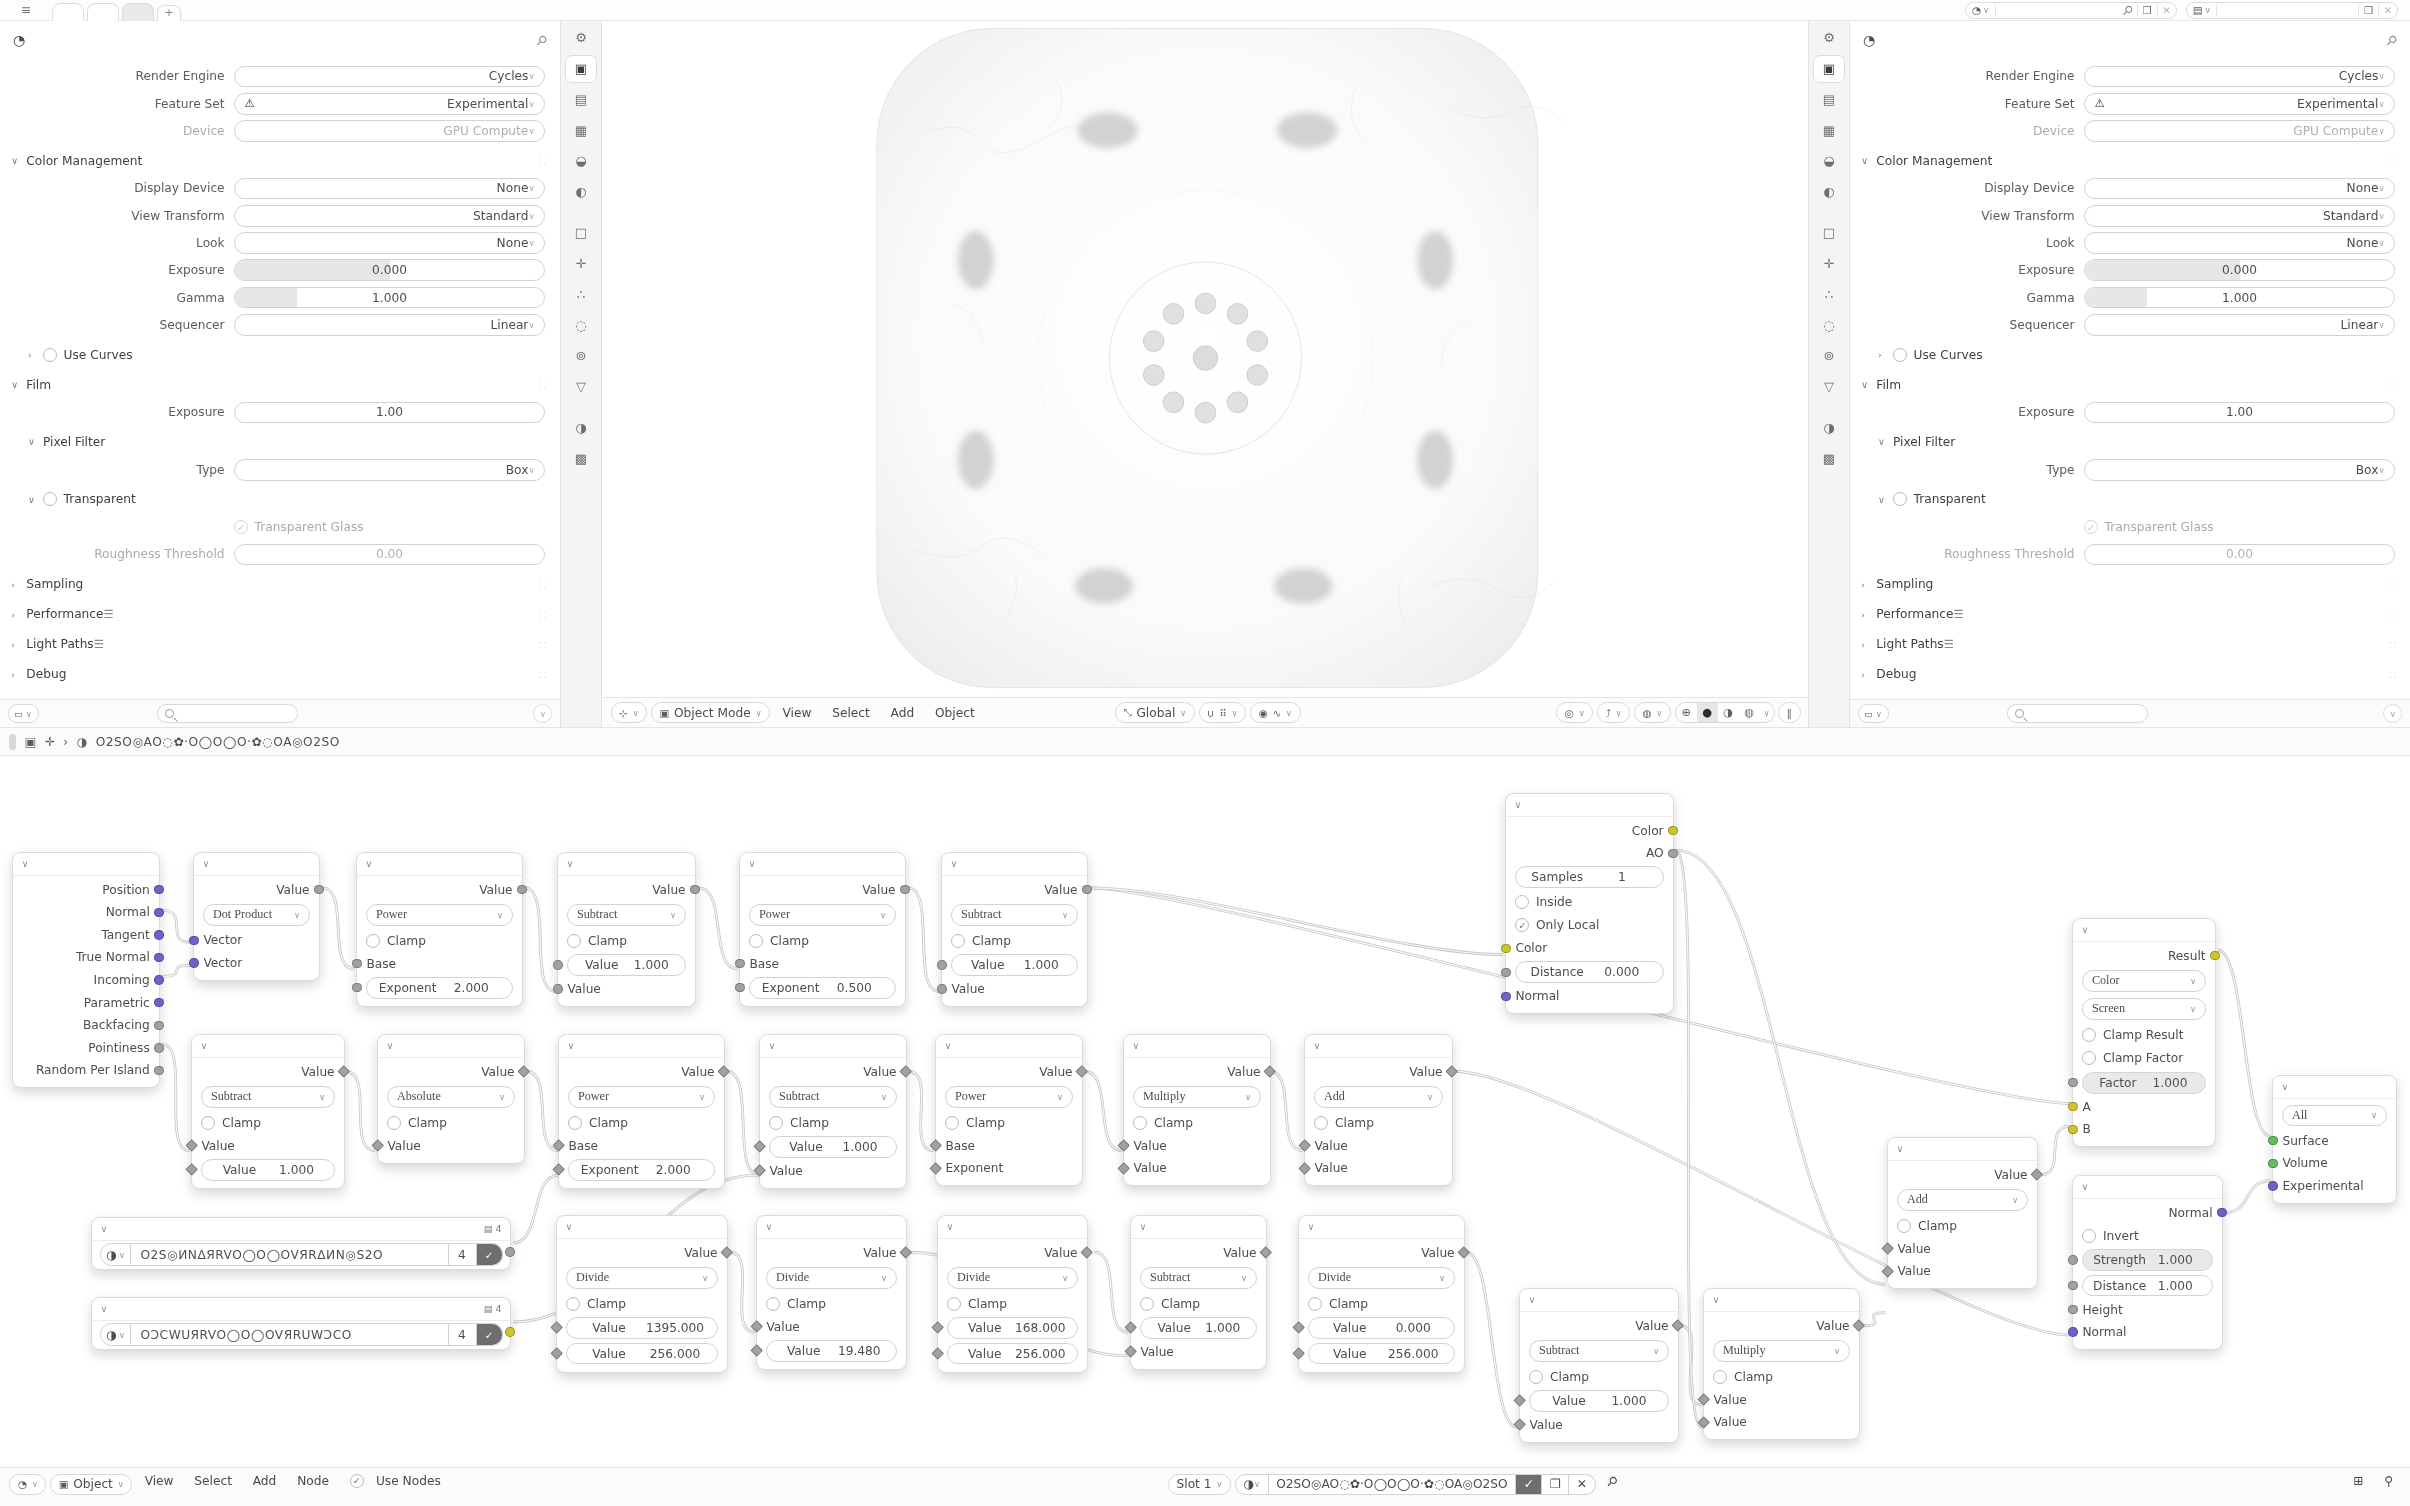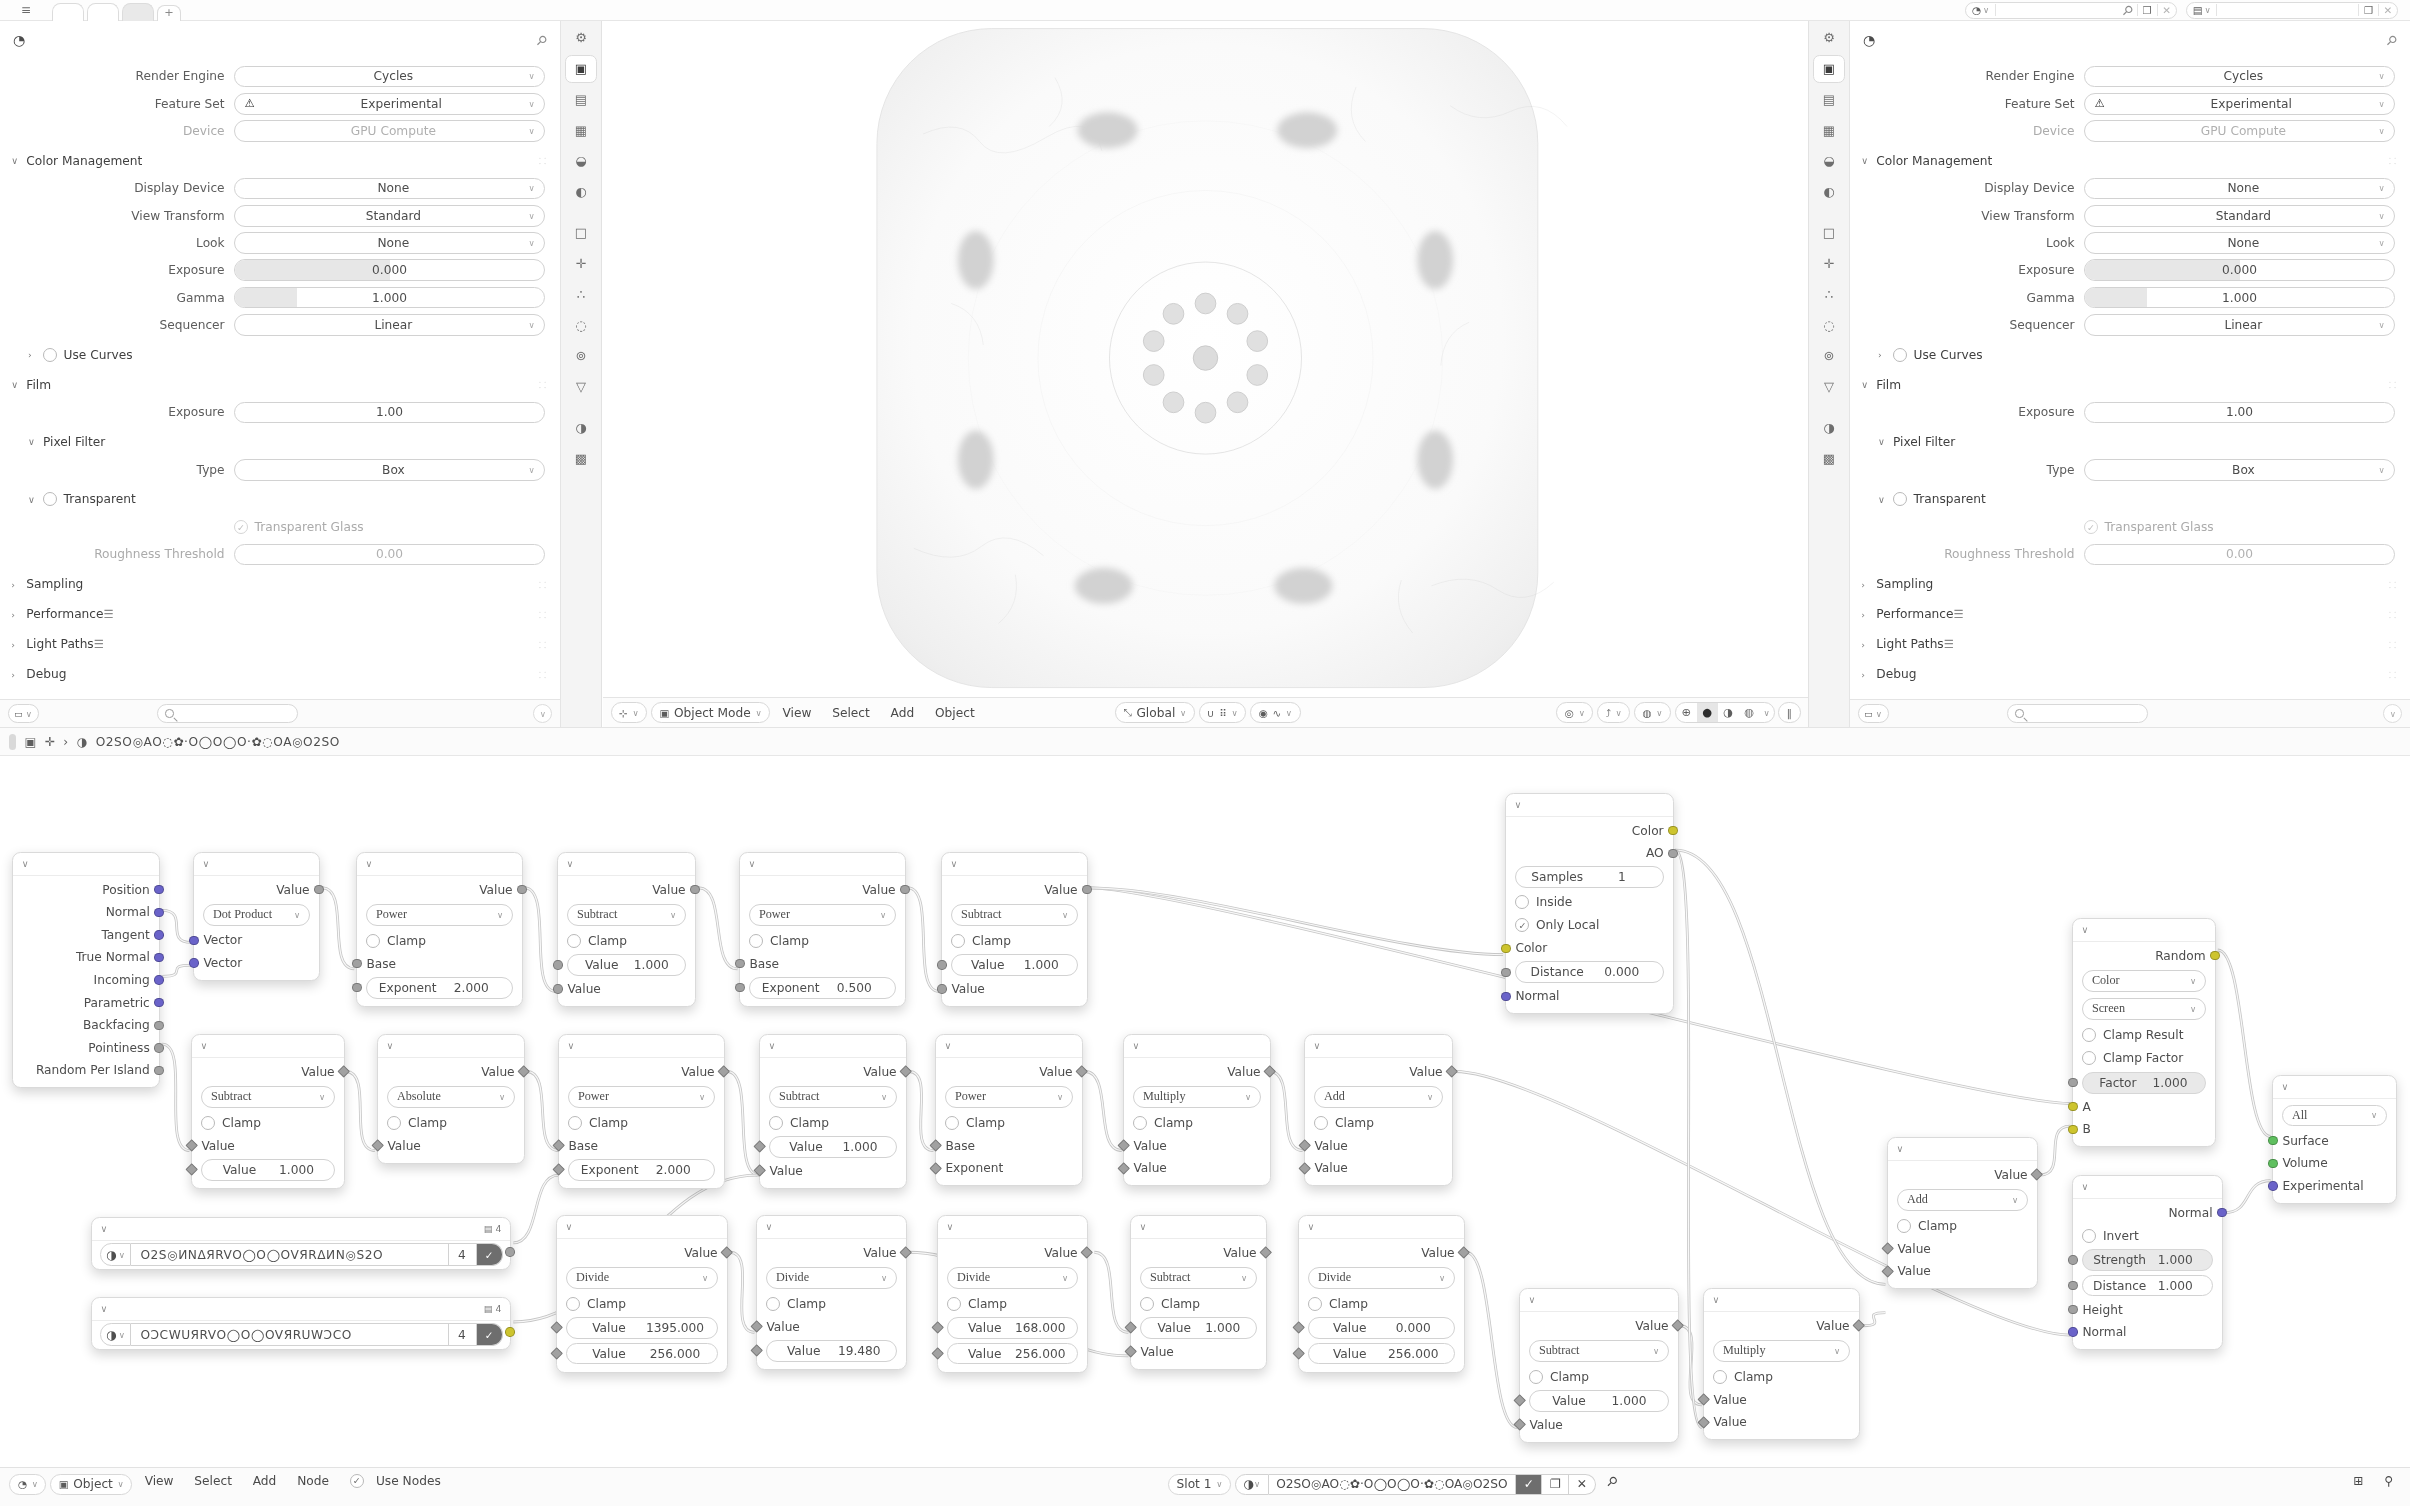--- a/index.html
+++ b/index.html
@@ -32,21 +32,21 @@
   .phead { height:38px; display:flex; align-items:center; padding:0 13px; }
   .phead .picon { color:#4c4c4c; font-size:14px; }
   .phead .spacer { flex:1; }
   .pin { color:#8c8c8c; font-size:13px; display:inline-block; transform:rotate(45deg); }
   .pfields { padding:1.9px 0 0 0; }
   .prow { display:flex; align-items:center; height:23.5px; margin:3.8px 0; }
   .prow .lab { width:234px; text-align:right; padding-right:9.4px; color:#5c5c5c; white-space:nowrap; }
   .prow .lab.dis { color:#ababab; }
   .prow .ctrl { flex:1; margin-right:15px; position:relative; }
   .pill { height:21.7px; border:0.9px solid #d2d2d2; border-radius:11.3px; background:#fff; display:flex; align-items:center; padding:0 9.4px; position:relative; overflow:hidden; }
-  .pill .val { flex:1; text-align:center; color:#4c4c4c;margin-left:14px; }
+  .pill .val { flex:1; text-align:right; color:#4c4c4c;margin-left:14px; }
   .pill .num { flex:1; text-align:center; color:#4c4c4c; }
   .pill .dd { color:#a8a8a8; font-size:8.5px; }
   .pill.dis .val, .pill.dis .num { color:#b0b0b0; }
   .pill .fill { position:absolute; left:0; top:0; bottom:0; background:#e7e7e7; z-index:0; }
   .pill span { position:relative; z-index:1; }
   .warn { margin-right:5.6px; font-size:11.3px; color:#1a1a1a; }
   .sect { display:flex; align-items:center; height:24.5px; padding-left:11.3px; margin-top:5.6px; color:#3f3f3f; }
   .sect .tri { width:15px; color:#7a7a7a; font-size:9.4px; }
   .sect.sub { padding-left:28px; }
   .sect .grip { margin-left:auto; margin-right:13px; color:#d2d2d2; font-size:8.5px; letter-spacing:0.9px; }
@@ -1460,21 +1460,21 @@
             <span class="nlab">Value</span>
           </div>
         </div>
       </div>
       <div class="node" style="left: 2072px; top: 162px; width: 144px;">
         <div class="nhead">
           <span class="col">∨</span>
         </div>
         <div class="nbody">
           <div class="nrow r-out">
-            <span class="nlab">Random</span>
+            <span class="nlab">Result</span>
             <span class="sock right c-col"></span>
           </div>
           <div class="nrow r-sel">
             <div class="npill">
               <span class="t">Color</span>
               <span class="dd chev">∨</span>
             </div>
           </div>
           <div class="nrow r-sel">
             <div class="npill">

